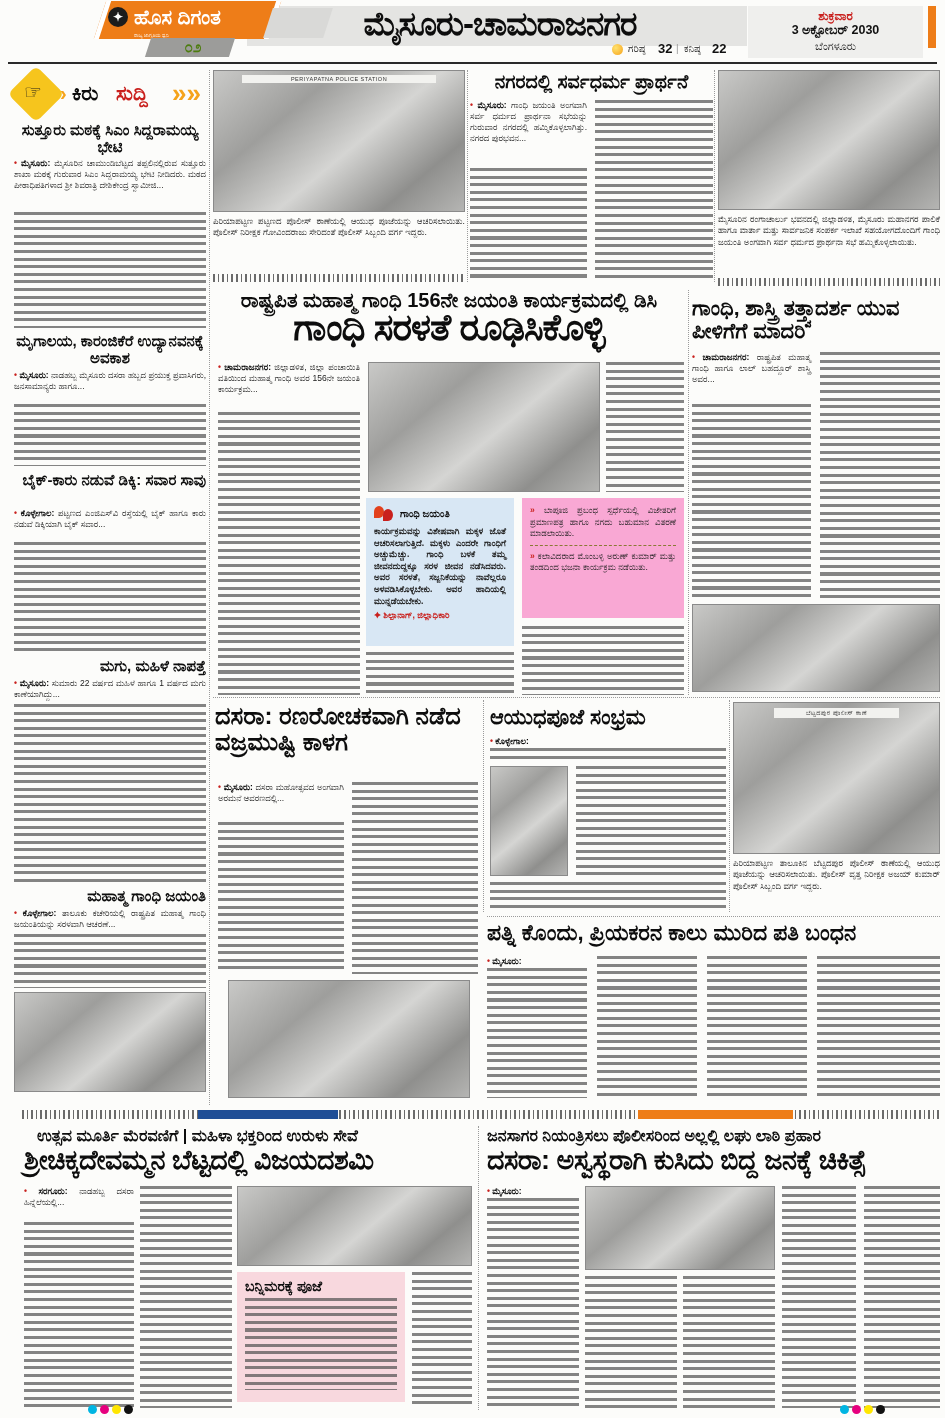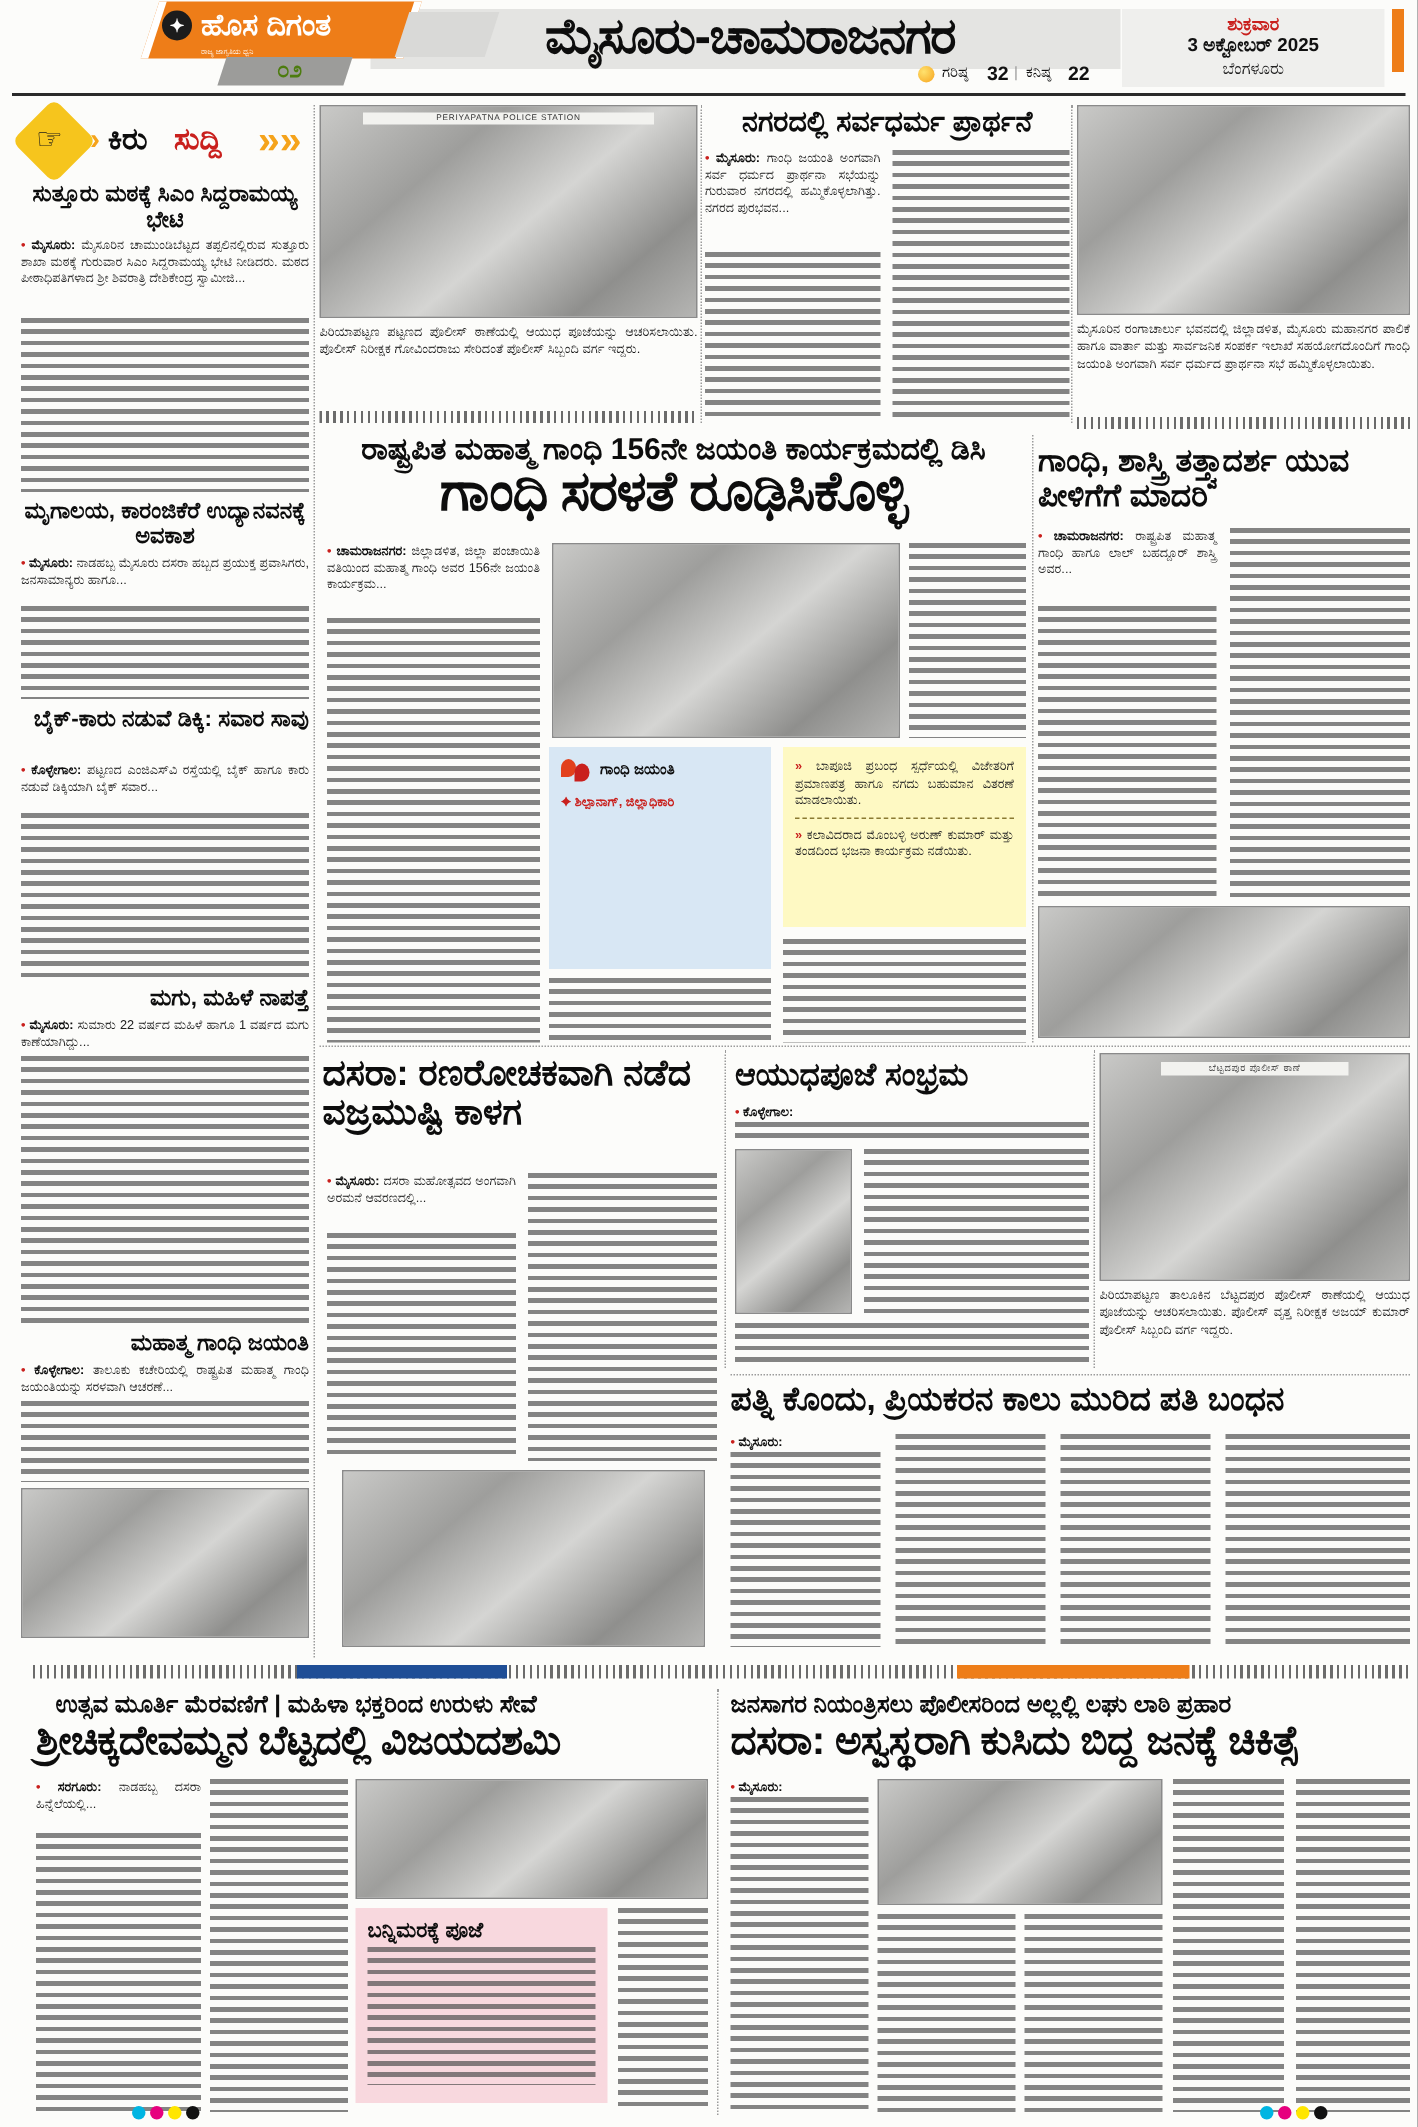--- a/index.html
+++ b/index.html
@@ -13,21 +13,21 @@
   .dateline{font-weight:bold;color:#0d0d0d;}
   .fill{background-image:repeating-linear-gradient(to bottom,#4b4b4b 0 3.1px,transparent 3.1px 7.6px);opacity:.68;}
   .photo{background:linear-gradient(140deg,#c9c9c7 0%,#9e9e9c 30%,#d5d5d3 55%,#8f8f8d 80%,#b5b5b3 100%);border:1px solid #8a8a8a;box-sizing:border-box;}
   .caption{font-size:8.6px;line-height:1.32;color:#1a1a1a;text-align:justify;}
   .vsep{border-left:1px dotted #9b9b9b;width:0;}
   .hsep{border-top:1px dotted #9b9b9b;height:0;}
   .hatch{background:repeating-linear-gradient(90deg,#6b6b6b 0 1.6px,transparent 1.6px 4.6px);}
   .kicker{font-weight:bold;color:#0d0d0d;}
   .orange{background:#ee7d18;}
   .quote-box{background:#d8e7f4;}
-  .bullet-box{background:#fef9c3;}
+  .bullet-box{background:#f9a8d4;}
   .pink-box{background:#f8d8de;}
   .sign{background:#f2f2ef;color:#333;font-size:5.5px;text-align:center;letter-spacing:.5px;}
   .chev{color:#f5a31b;font-weight:bold;}
   .cmyk i{display:inline-block;width:9px;height:9px;border-radius:50%;margin-right:3px;}
 </style>
 </head>
 <body>
 
 <div id="page">
 
@@ -38,21 +38,21 @@
     <span class="abs" style="left:0;top:1px;width:20px;height:20px;border-radius:50%;background:#1c1c1c;color:#fff;font-size:12px;text-align:center;line-height:20px;">✦</span>
     <span class="abs" style="left:26px;top:0;">ಹೊಸ ದಿಗಂತ</span>
   </div>
   <div class="abs" style="left:134px;top:32px;font-size:5px;color:#fff;">ರಾಜ್ಯ ಜಾಗೃತಿಯ ಧ್ವನಿ</div>
   <div class="abs" style="left:148px;top:38px;width:84px;height:19px;background:#9c9c9a;transform:skewX(-18deg);"></div>
   <div class="abs" style="left:168px;top:38px;width:50px;color:#4d7c0f;font-size:15px;font-weight:bold;text-align:center;">೦೨</div>
   <div class="abs hl center" style="left:255px;top:6px;width:490px;font-size:33px;letter-spacing:-1px;">ಮೈಸೂರು-ಚಾಮರಾಜನಗರ</div>
 
   <div class="abs" style="left:748px;top:6px;width:175px;height:52px;background:#efefed;">
     <div class="center" style="font-size:12px;font-weight:bold;color:#c9201d;padding-top:3px;">ಶುಕ್ರವಾರ</div>
-    <div class="center" style="font-size:12.5px;font-weight:bold;color:#111;">3 ಅಕ್ಟೋಬರ್ 2025</div>
+    <div class="center" style="font-size:12.5px;font-weight:bold;color:#111;">3 ಅಕ್ಟೋಬರ್ 2030</div>
     <div class="center" style="font-size:11px;color:#222;padding-top:2px;">ಬೆಂಗಳೂರು</div>
   </div>
   <div class="abs orange" style="left:928px;top:6px;width:8px;height:42px;"></div>
 
   <div class="abs" style="left:612px;top:43px;width:130px;height:16px;font-size:10px;color:#111;">
     <span class="abs" style="left:0;top:1px;width:11px;height:11px;border-radius:50%;background:radial-gradient(circle at 35% 35%,#ffe26e,#f6a21b);"></span>
     <span class="abs" style="left:16px;top:0;">ಗರಿಷ್ಠ</span>
     <span class="abs" style="left:46px;top:-2px;font-weight:bold;font-size:13px;">32</span>
     <span class="abs" style="left:64px;top:0;color:#999;">|</span>
     <span class="abs" style="left:72px;top:0;">ಕನಿಷ್ಠ</span>
@@ -137,20 +137,21 @@
   <div class="abs fill" style="left:218px;top:412px;width:142px;height:283px;"></div>
 
   <div class="abs photo" style="left:368px;top:362px;width:232px;height:130px;"></div>
 
   <div class="abs quote-box" style="left:366px;top:498px;width:148px;height:148px;padding:8px 8px;box-sizing:border-box;">
     <div style="position:relative;height:20px;">
       <span class="abs" style="left:0;top:0;width:10px;height:12px;background:#e2401c;border-radius:50% 50% 50% 0;"></span>
       <span class="abs" style="left:9px;top:3px;width:10px;height:12px;background:#c9201d;border-radius:50% 50% 50% 0;"></span>
       <span class="abs hl" style="left:26px;top:2px;font-size:10px;">ಗಾಂಧಿ ಜಯಂತಿ</span>
     </div>
+    <div style="font-size:8.6px;line-height:1.35;font-weight:bold;color:#222;text-align:justify;">ಕಾರ್ಯಕ್ರಮವನ್ನು ವಿಶೇಷವಾಗಿ ಮಕ್ಕಳ ಜೊತೆ ಆಚರಿಸಲಾಗುತ್ತಿದೆ. ಮಕ್ಕಳು ಎಂದರೇ ಗಾಂಧಿಗೆ ಅಚ್ಚುಮೆಚ್ಚು. ಗಾಂಧಿ ಬಳಕೆ ತಮ್ಮ ಜೀವನದುದ್ದಕ್ಕೂ ಸರಳ ಜೀವನ ನಡೆಸಿದವರು. ಅವರ ಸರಳತೆ, ಸಜ್ಜನಿಕೆಯನ್ನು ನಾವೆಲ್ಲರೂ ಅಳವಡಿಸಿಕೊಳ್ಳಬೇಕು. ಅವರ ಹಾದಿಯಲ್ಲಿ ಮುನ್ನಡೆಯಬೇಕು.</div>
     <div style="font-size:8.6px;font-weight:bold;color:#c9201d;margin-top:3px;">
       <span class="dl-dot">✦ </span><span>ಶಿಲ್ಪಾನಾಗ್, ಜಿಲ್ಲಾಧಿಕಾರಿ</span>
     </div>
   </div>
 
   <div class="abs bullet-box" style="left:522px;top:498px;width:162px;height:120px;padding:7px 8px;box-sizing:border-box;">
     <div style="font-size:8.6px;line-height:1.35;color:#222;text-align:justify;">
       <span style="color:#c9201d;font-weight:bold;">» </span><span>ಬಾಪೂಜಿ ಪ್ರಬಂಧ ಸ್ಪರ್ಧೆಯಲ್ಲಿ ವಿಜೇತರಿಗೆ ಪ್ರಮಾಣಪತ್ರ ಹಾಗೂ ನಗದು ಬಹುಮಾನ ವಿತರಣೆ ಮಾಡಲಾಯಿತು.</span>
     </div>
     <div style="border-top:1px dashed #8a7a33;margin:5px 0;"></div>

